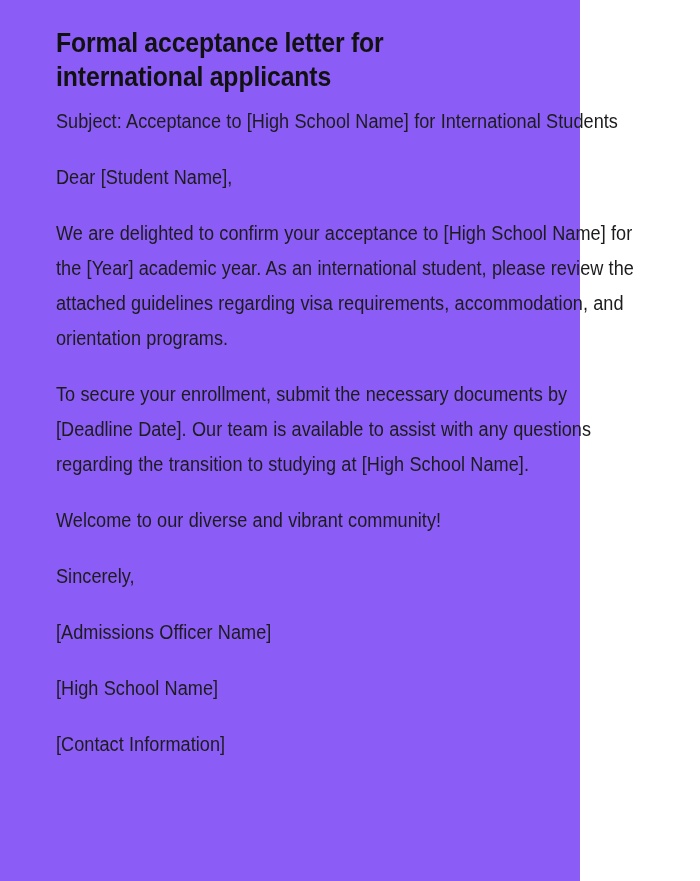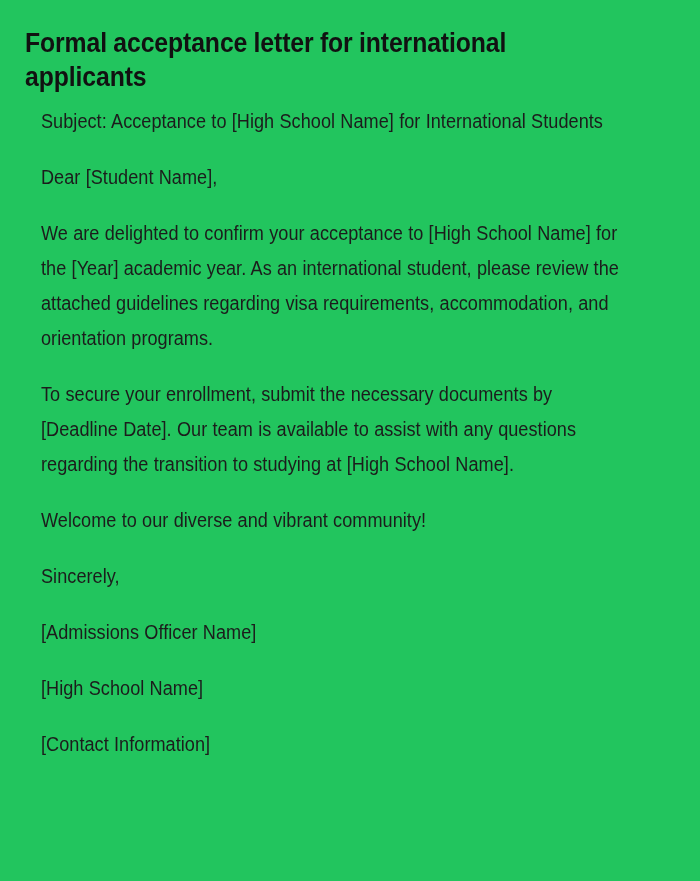--- a/index.html
+++ b/index.html
@@ -11,42 +11,41 @@
     width: 700px;
     height: 881px;
     overflow: hidden;
     font-family: "Liberation Sans", "DejaVu Sans", sans-serif;
     color: #1a1a1a;
     -webkit-font-smoothing: antialiased;
   }
 
   .page {
     box-sizing: border-box;
-    width: 700px;
+    width: 580px;
     height: 881px;
-    background: #22c55e;
-    padding: 26px 75px 0 25px;
+    background: #8b5cf6;
+    padding: 26px 75px 0 56px;
   }
 
   .doc-title {
     margin: 0 0 10px 0;
     font-size: 27.5px;
     line-height: 34px;
     font-weight: 700;
     letter-spacing: -0.1px;
     color: #111111;
     transform: scaleX(0.90);
     transform-origin: left top;
     width: 111%;
     word-spacing: -0.5px;
   }
 
   .body-block {
     width: 586px;
-    margin-left: 16px;
   }
 
   .doc-para {
     margin: 0 0 21px 0;
     font-size: 20px;
     line-height: 35px;
     font-weight: 400;
     color: #1c1c1c;
     transform: scaleX(0.905);
     transform-origin: left top;

